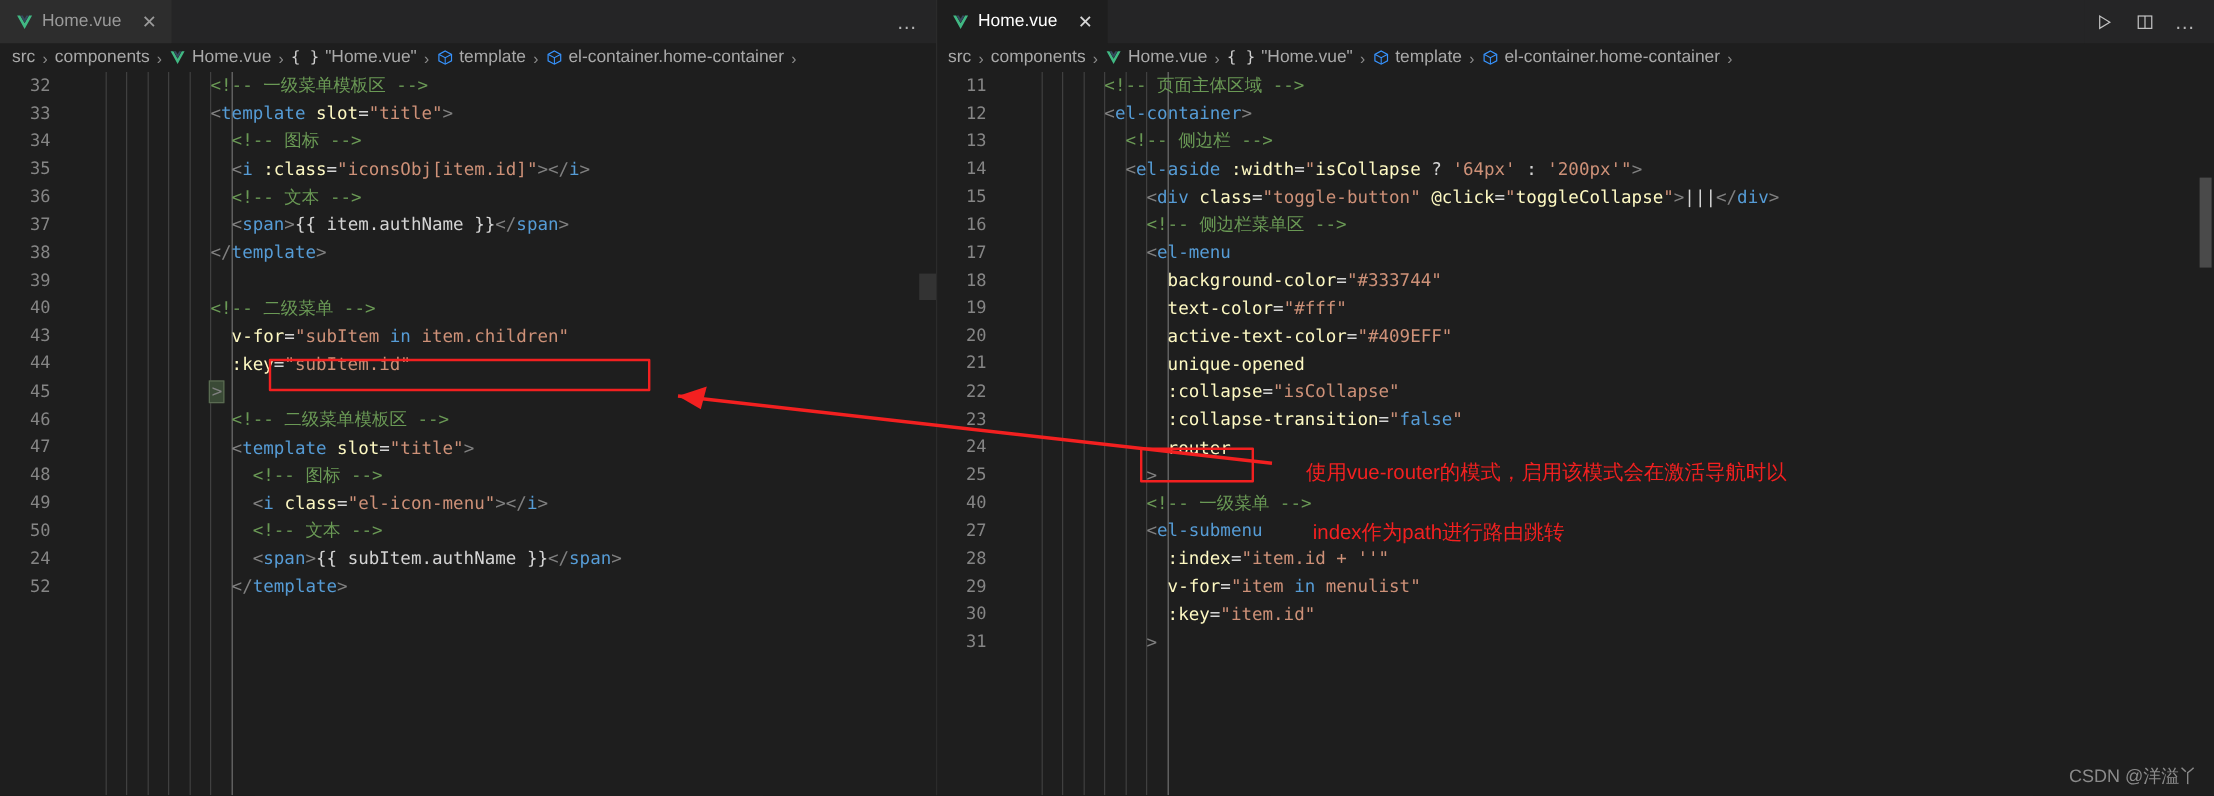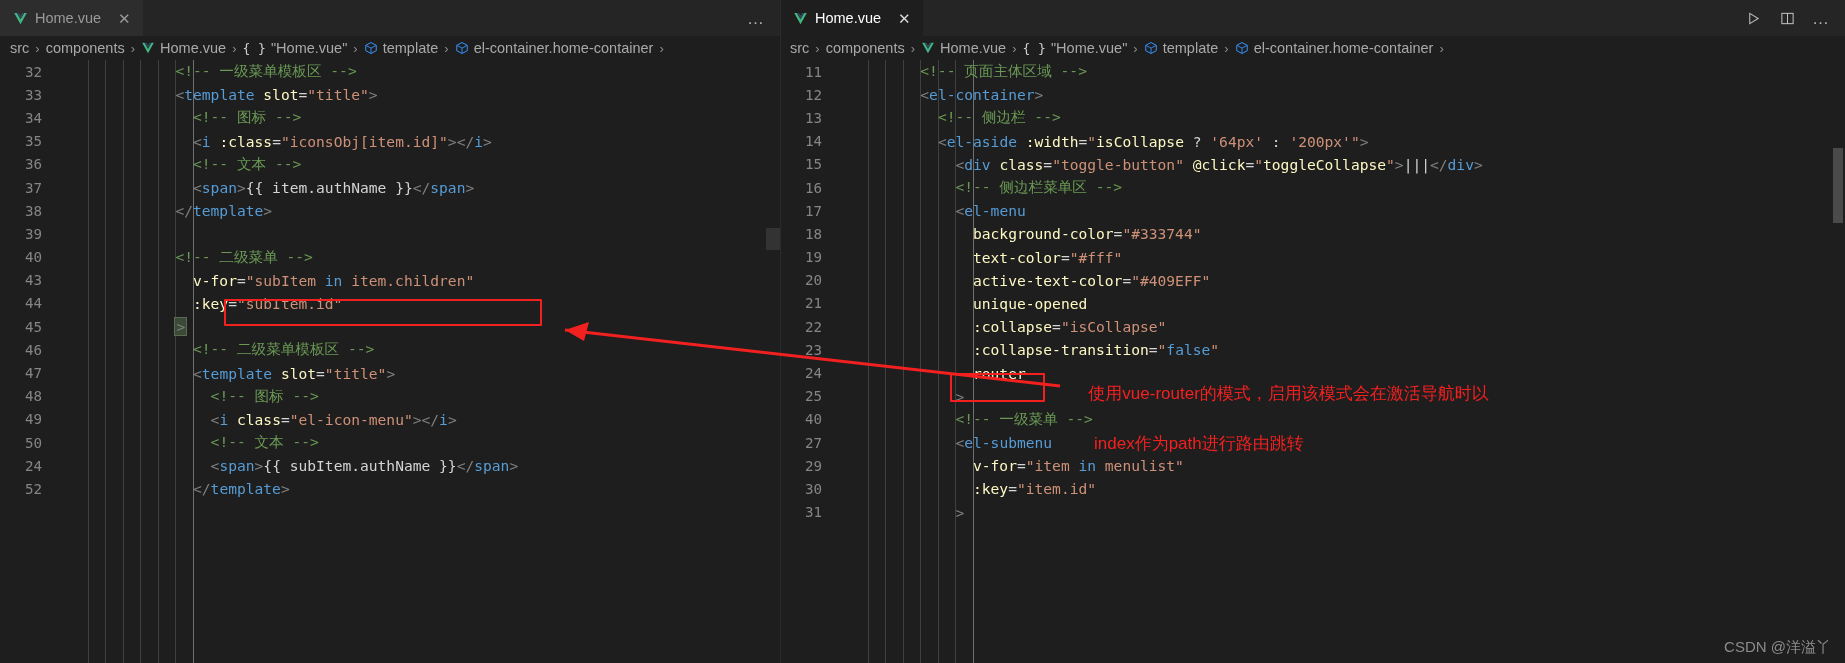--- a/index.html
+++ b/index.html
@@ -456,20 +456,21 @@
           <div class="row"><span class="ln">18</span><span class="gutter-pad"></span><span class="code-text">              <span class="c-attr">background-color</span><span class="c-plain">=</span><span class="c-str">"#333744"</span></span></div>
           <div class="row"><span class="ln">19</span><span class="gutter-pad"></span><span class="code-text">              <span class="c-attr">text-color</span><span class="c-plain">=</span><span class="c-str">"#fff"</span></span></div>
           <div class="row"><span class="ln">20</span><span class="gutter-pad"></span><span class="code-text">              <span class="c-attr">active-text-color</span><span class="c-plain">=</span><span class="c-str">"#409EFF"</span></span></div>
           <div class="row"><span class="ln">21</span><span class="gutter-pad"></span><span class="code-text">              <span class="c-attr">unique-opened</span></span></div>
           <div class="row"><span class="ln">22</span><span class="gutter-pad"></span><span class="code-text">              <span class="c-attr">:collapse</span><span class="c-plain">=</span><span class="c-str">"isCollapse"</span></span></div>
           <div class="row"><span class="ln">23</span><span class="gutter-pad"></span><span class="code-text">              <span class="c-attr">:collapse-transition</span><span class="c-plain">=</span><span class="c-str">"</span><span class="c-kw">false</span><span class="c-str">"</span></span></div>
           <div class="row"><span class="ln">24</span><span class="gutter-pad"></span><span class="code-text">              <span class="c-attr">router</span></span></div>
           <div class="row"><span class="ln">25</span><span class="gutter-pad"></span><span class="code-text">            <span class="c-punct">&gt;</span></span></div>
           <div class="row"><span class="ln">40</span><span class="gutter-pad"></span><span class="code-text">            <span class="c-comment">&lt;!-- 一级菜单 --&gt;</span></span></div>
           <div class="row"><span class="ln">27</span><span class="gutter-pad"></span><span class="code-text">            <span class="c-punct">&lt;</span><span class="c-tag">el-submenu</span></span></div>
+          <div class="row"><span class="ln">28</span><span class="gutter-pad"></span><span class="code-text">              <span class="c-attr">:index</span><span class="c-plain">=</span><span class="c-str">"item.id + ''"</span></span></div>
           <div class="row"><span class="ln">29</span><span class="gutter-pad"></span><span class="code-text">              <span class="c-attr">v-for</span><span class="c-plain">=</span><span class="c-str">"item </span><span class="c-kw">in</span><span class="c-str"> menulist"</span></span></div>
           <div class="row"><span class="ln">30</span><span class="gutter-pad"></span><span class="code-text">              <span class="c-attr">:key</span><span class="c-plain">=</span><span class="c-str">"item.id"</span></span></div>
           <div class="row"><span class="ln">31</span><span class="gutter-pad"></span><span class="code-text">            <span class="c-punct">&gt;</span></span></div>
         </div>
 
       <div class="vscroll" style="top:0; bottom:0;">
         <div class="thumb" style="top:88px; height:75px;"></div>
       </div>
     </div>
   </div>

